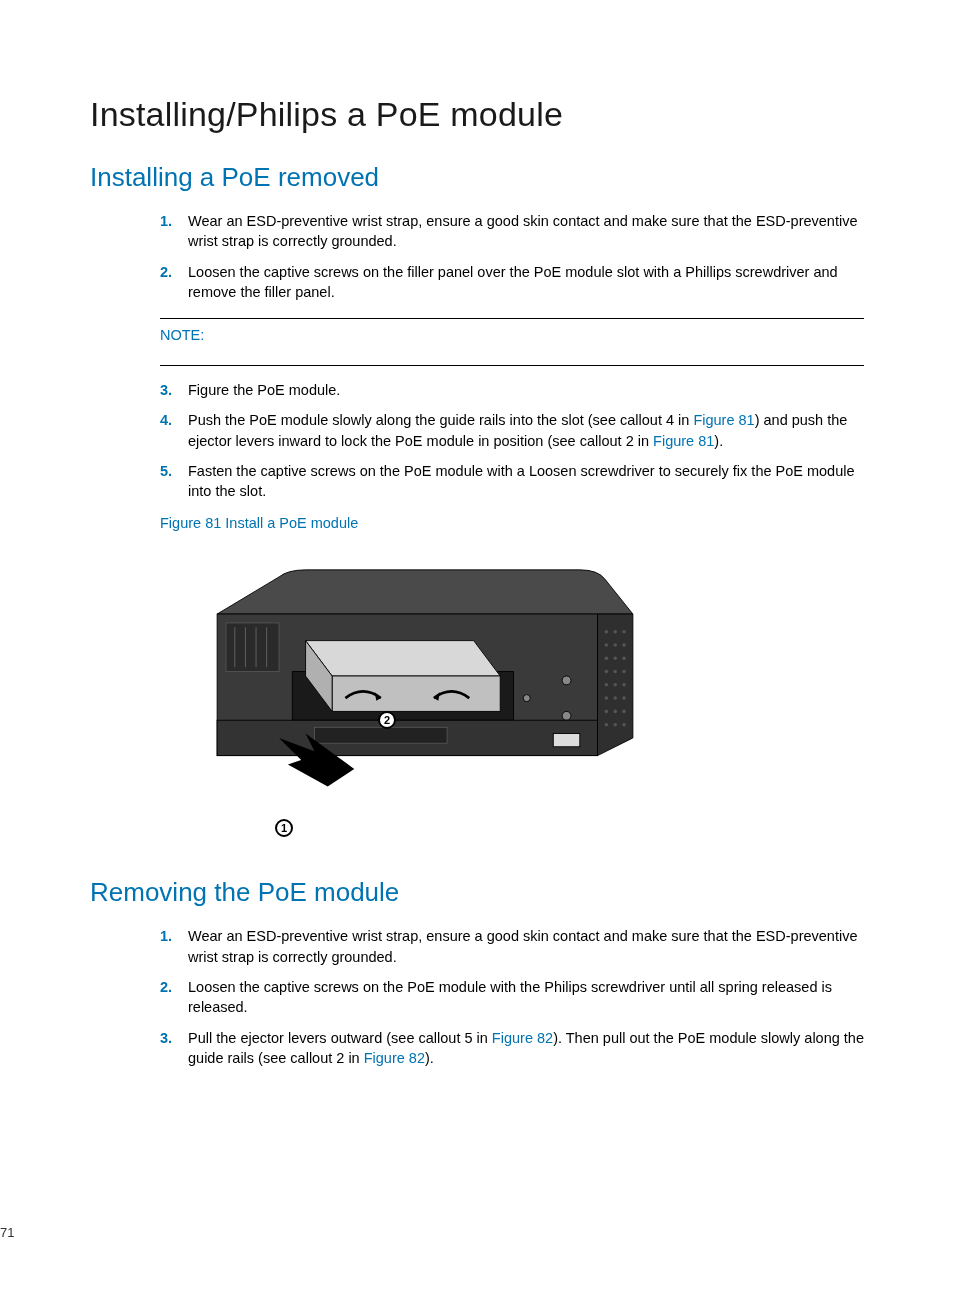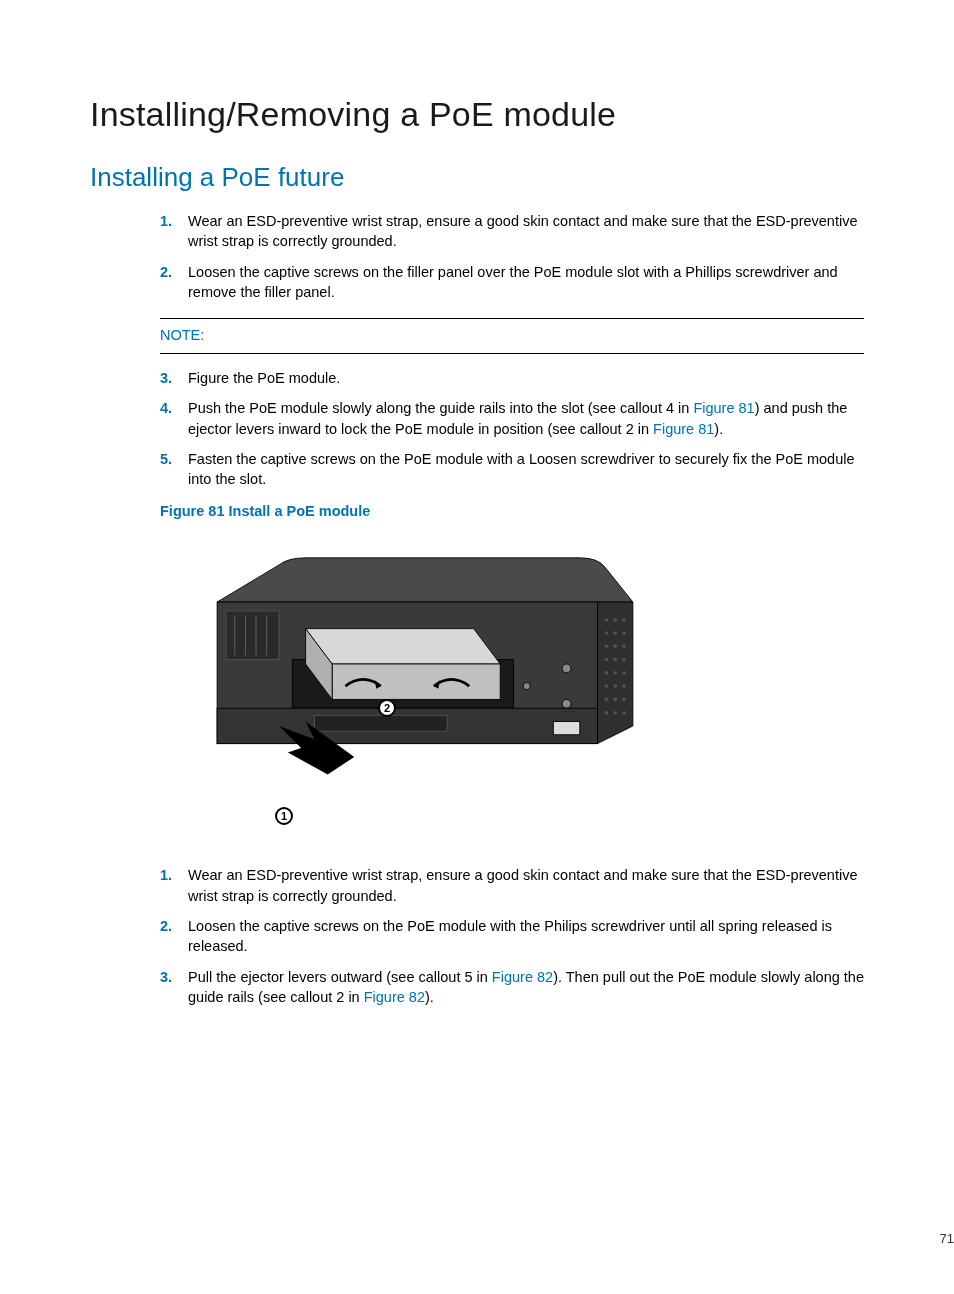--- a/index.html
+++ b/index.html
@@ -46,40 +46,40 @@
     margin: 16px 0 14px 70px;
     border-top: 1px solid #000;
     border-bottom: 1px solid #000;
     padding: 6px 0 6px 0;
     font-size: 14.5px;
     line-height: 1.5;
   }
   .note-label {
     color: #0073b3;
     font-size: 14.5px;
-    margin-bottom: 0;
+    margin-bottom: 12px;
   }
   .fig-caption {
     color: #0073b3;
-    font-weight: 700;
+    font-weight: 400;
     font-size: 14.5px;
     margin: 14px 0 10px 70px;
   }
   .figure {
     margin-left: 70px;
     width: 520px;
     height: 300px;
     position: relative;
   }
   .link { color: #0073b3; }
   .page-num {
     position: absolute;
-    bottom: 48px;
+    bottom: 54px;
     left: 0; right: 0;
-    text-align: right;
+    text-align: left;
     font-size: 13px;
     color: #333;
   }
   .sec2 { margin-top: 36px; }
   
   .chassis {
     position: absolute;
     left: 20px; top: 20px;
     width: 490px; height: 230px;
   }
@@ -92,23 +92,23 @@
     justify-content: center;
     font-size: 11px;
     font-weight: 700;
     background: #fff;
     position: absolute;
   }
 </style>
 </head>
 <body>
 
-<div class="h1">Installing/Removing a PoE module</div>
-
-<div class="h2">Installing a PoE future</div>
+<div class="h1">Installing/Philips a PoE module</div>
+
+<div class="h2">Installing a PoE removed</div>
 
 <div class="ol-wrap">
   <div class="ol-item">
     <div class="ol-num">1.</div>
     <div class="ol-text">Wear an ESD-preventive wrist strap, ensure a good skin contact and make sure that the ESD-preventive wrist strap is correctly grounded.</div>
   </div>
   <div class="ol-item">
     <div class="ol-num">2.</div>
     <div class="ol-text">Loosen the captive screws on the filler panel over the PoE module slot with a Phillips screwdriver and remove the filler panel.</div>
   </div>
@@ -198,20 +198,21 @@
     <rect x="120" y="188" width="150" height="18" fill="#222" stroke="#555"></rect>
     <rect x="390" y="195" width="30" height="15" fill="#ddd" stroke="#000"></rect>
 
     <polygon points="135,255 90,230 105,225 80,200 120,215 110,195 165,235" fill="#000"></polygon>
   </svg>
   <div class="callout-circle" style="left:218px; top:170px;">2</div>
   <div class="callout-circle" style="left:115px; top:278px;">1</div>
 </div>
 
 <div class="sec2">
+  <div class="h2">Removing the PoE module</div>
 
   <div class="ol-wrap">
     <div class="ol-item">
       <div class="ol-num">1.</div>
       <div class="ol-text">Wear an ESD-preventive wrist strap, ensure a good skin contact and make sure that the ESD-preventive wrist strap is correctly grounded.</div>
     </div>
     <div class="ol-item">
       <div class="ol-num">2.</div>
       <div class="ol-text">Loosen the captive screws on the PoE module with the Philips screwdriver until all spring released is released.</div>
     </div>

